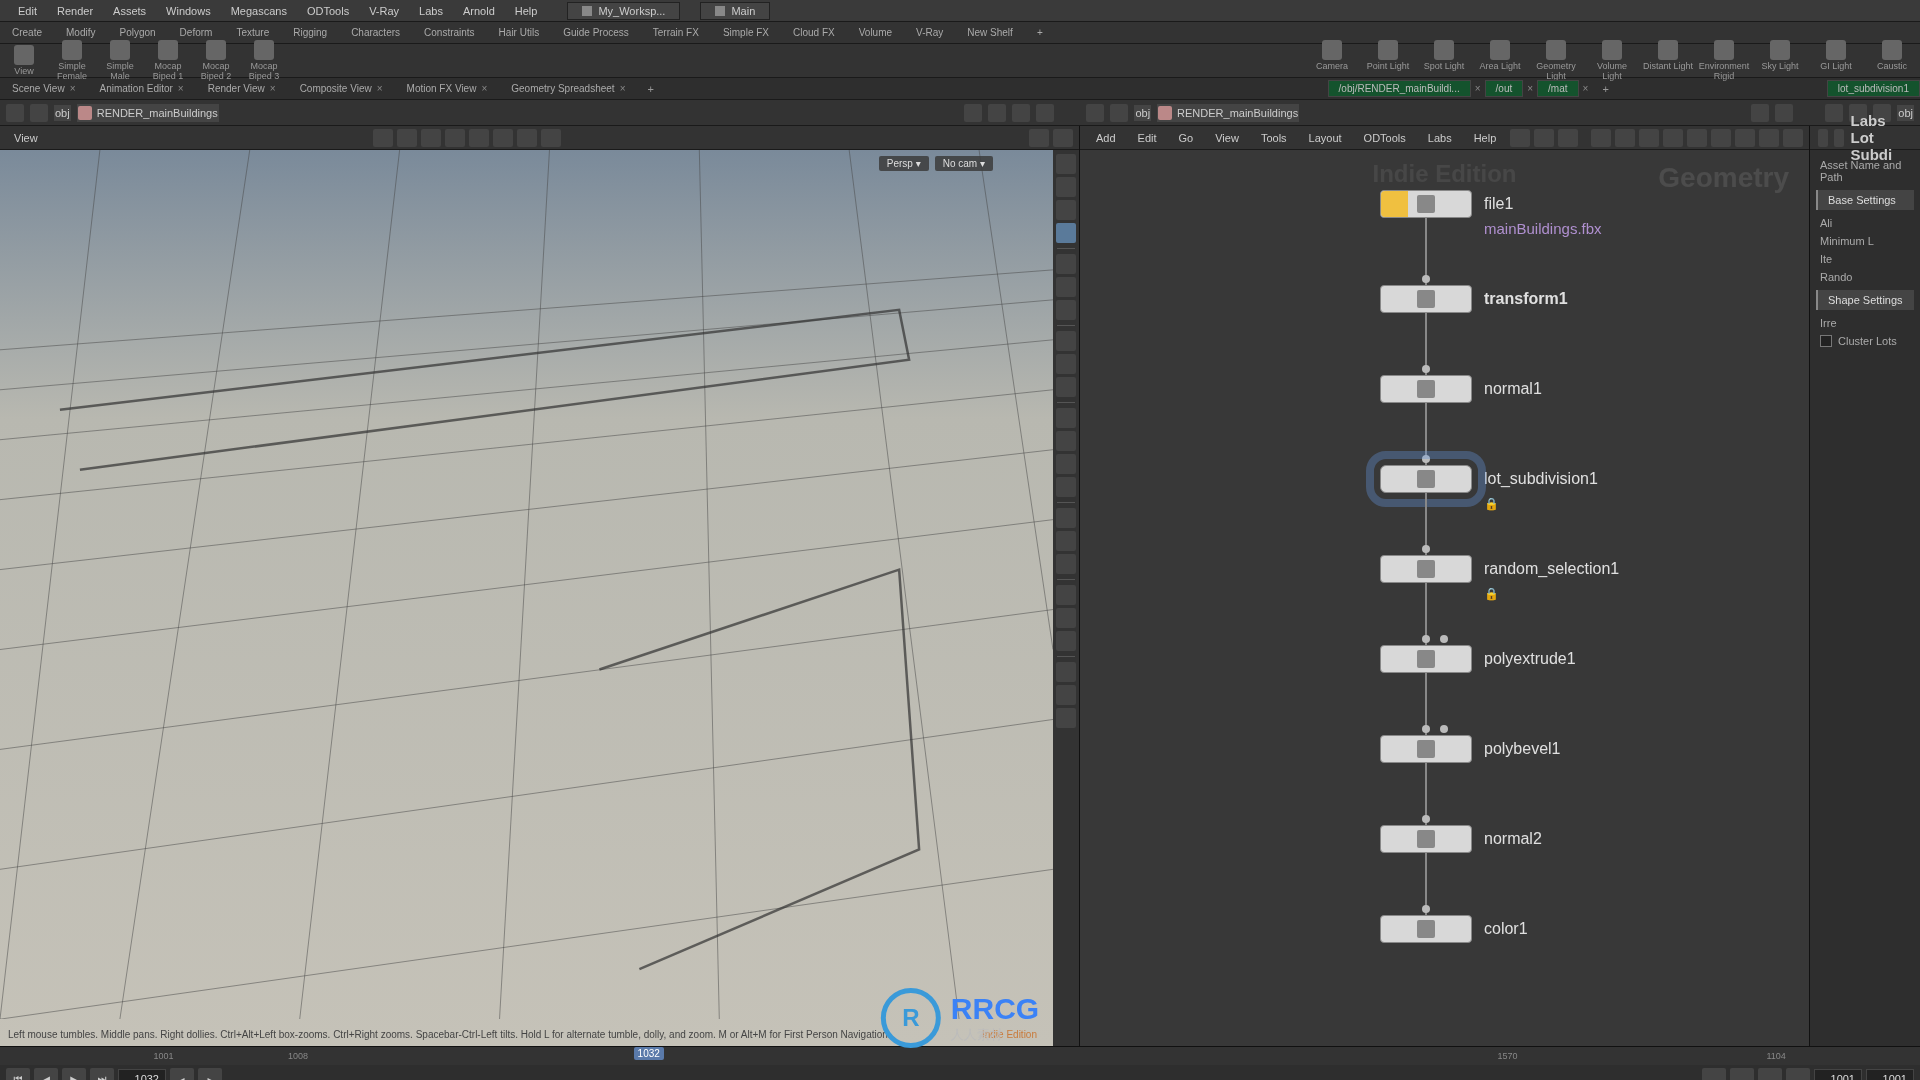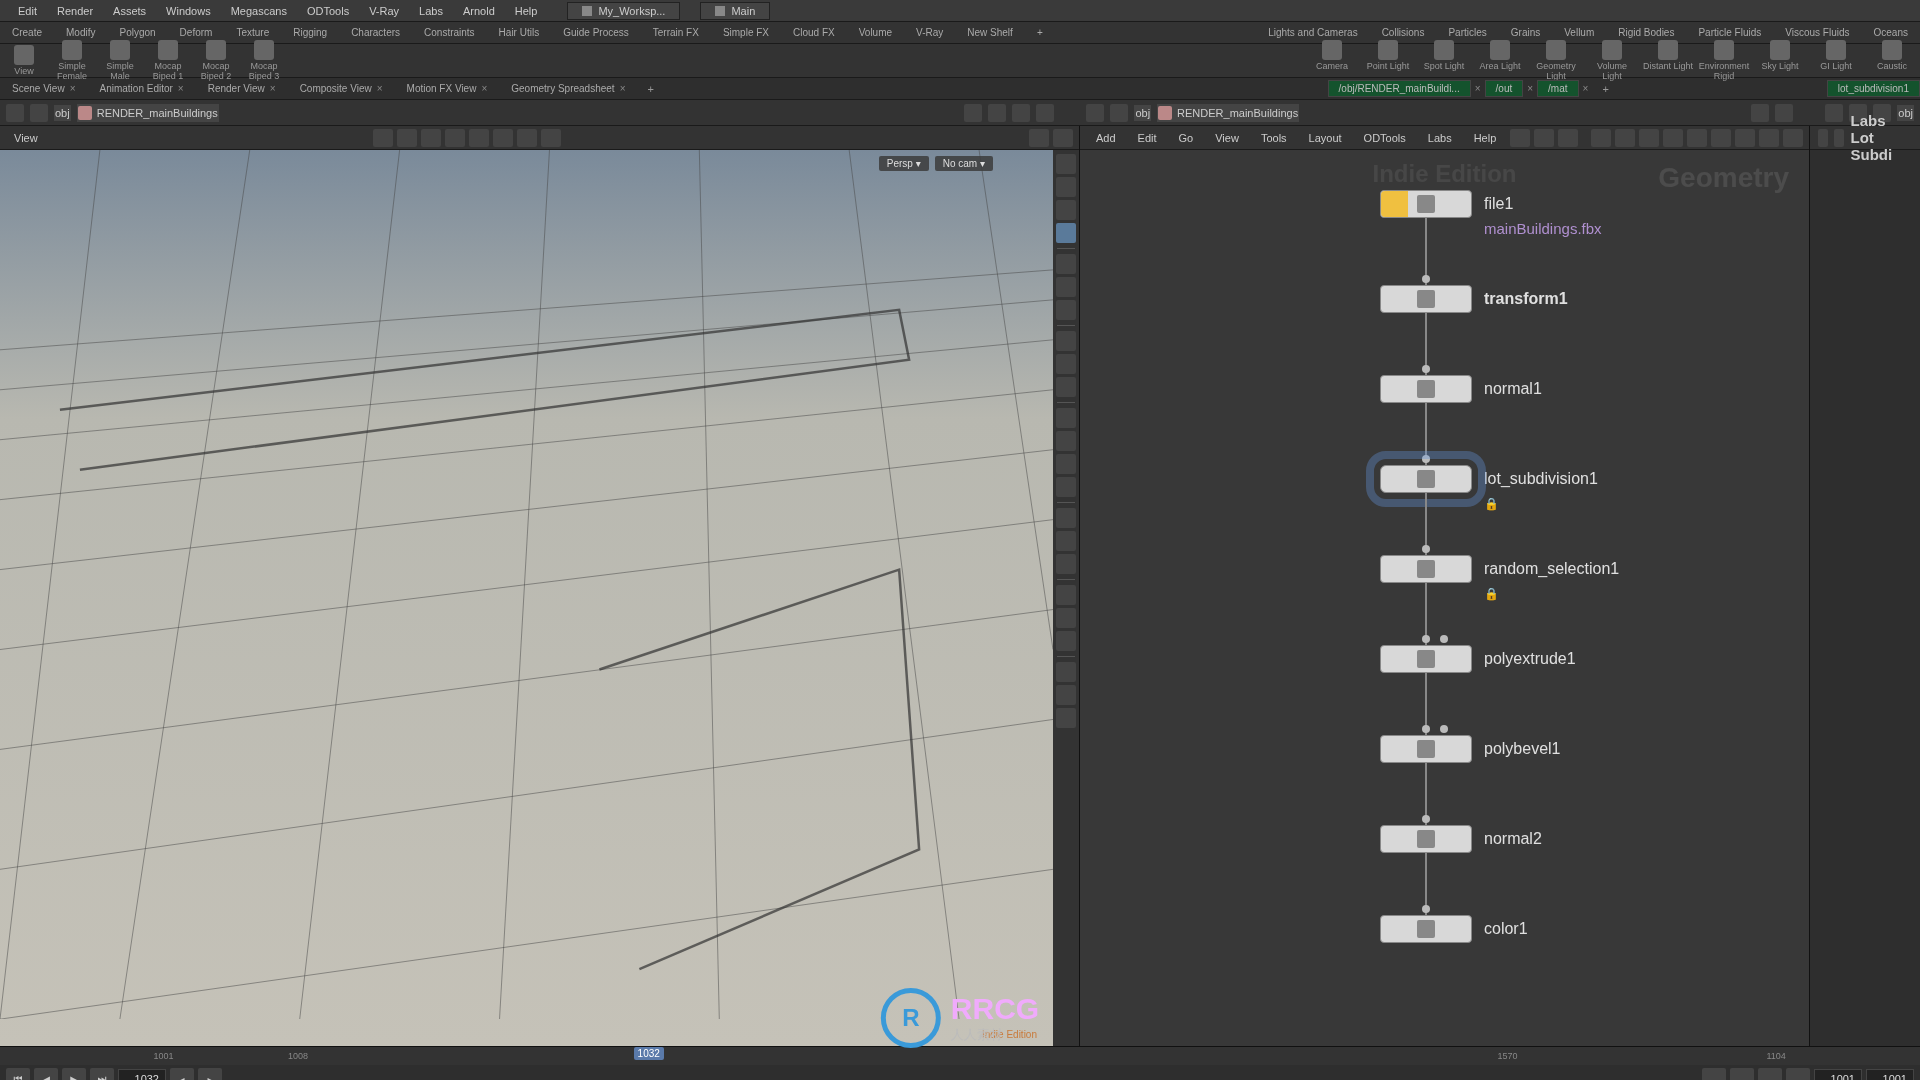--- a/index.html
+++ b/index.html
@@ -94,21 +94,21 @@
 .tl-ruler { height: 18px; background: #333; position: relative; display: flex; align-items: center; }
 .tl-ruler .tick { position: absolute; font-size: 9px; color: #888; }
 .tl-ruler .cur { position: absolute; background: #5a7aaa; color: #fff; font-size: 10px; padding: 1px 4px; border-radius: 2px; top: 0; }
 .tl-ctrl { height: 30px; display: flex; align-items: center; padding: 0 6px; gap: 4px; }
 .tl-ctrl .pb { width: 24px; height: 22px; background: #444; border-radius: 2px; cursor: pointer; display: flex; align-items: center; justify-content: center; color: #ccc; font-size: 10px; }
 .tl-ctrl .fnum { width: 48px; background: #222; color: #ddd; padding: 3px 6px; font-size: 11px; text-align: right; border: 1px solid #444; }
 
 
 .logo-wm { position: absolute; left: 50%; bottom: 32px; transform: translateX(-50%); display: flex; align-items: center; gap: 10px; z-index: 50; pointer-events: none; }
 .logo-wm .circ { width: 60px; height: 60px; border: 5px solid #3a9ad9; border-radius: 50%; display: flex; align-items: center; justify-content: center; color: #3a9ad9; font-weight: bold; font-size: 24px; }
-.logo-wm .txt { font-size: 30px; font-weight: bold; color: #f0abfc; }
+.logo-wm .txt { font-size: 30px; font-weight: bold; color: #3b82f6; }
 .logo-wm .sub { font-size: 13px; color: #bbb; }
 </style>
 </head>
 <body>
 
 <div class="menubar">
   <span class="mi">Edit</span>
   <span class="mi">Render</span>
   <span class="mi">Assets</span>
   <span class="mi">Windows</span>
@@ -139,31 +139,20 @@
   <span class="tab">Constraints</span>
   <span class="tab">Hair Utils</span>
   <span class="tab">Guide Process</span>
   <span class="tab">Terrain FX</span>
   <span class="tab">Simple FX</span>
   <span class="tab">Cloud FX</span>
   <span class="tab">Volume</span>
   <span class="tab">V-Ray</span>
   <span class="tab">New Shelf</span>
   <span class="tab">+</span>
-  <div class="shelf-right">
-    <span class="tab">Lights and Cameras</span>
-    <span class="tab">Collisions</span>
-    <span class="tab">Particles</span>
-    <span class="tab">Grains</span>
-    <span class="tab">Vellum</span>
-    <span class="tab">Rigid Bodies</span>
-    <span class="tab">Particle Fluids</span>
-    <span class="tab">Viscous Fluids</span>
-    <span class="tab">Oceans</span>
-  </div>
 </div>
 
 <div class="shelf2">
   <div class="tool"><div class="ic"></div><span>View</span></div>
   <div class="tool"><div class="ic"></div><span>Simple Female</span></div>
   <div class="tool"><div class="ic"></div><span>Simple Male</span></div>
   <div class="tool"><div class="ic"></div><span>Mocap Biped 1</span></div>
   <div class="tool"><div class="ic"></div><span>Mocap Biped 2</span></div>
   <div class="tool"><div class="ic"></div><span>Mocap Biped 3</span></div>
   <div class="shelf2-right">
@@ -300,20 +289,21 @@
           <g stroke="rgba(50,50,50,0.7)" stroke-width="2.5" fill="none">
             <path d="M 600 520 L 900 420 L 920 700 L 640 820"></path>
             <path d="M 60 260 L 900 160 L 910 210 L 80 320"></path>
           </g>
         </svg>
         <div class="vp-overlay-tl">
           <span class="dd">Persp ▾</span>
           <span class="dd">No cam ▾</span>
         </div>
         <div class="vp-status">
+          <span>Left mouse tumbles. Middle pans. Right dollies. Ctrl+Alt+Left box-zooms. Ctrl+Right zooms. Spacebar-Ctrl-Left tilts. Hold L for alternate tumble, dolly, and zoom.    M or Alt+M for First Person Navigation.</span>
           <span class="ed">Indie Edition</span>
         </div>
       </div>
       <div class="vp-righttools">
         <span class="rt"></span>
         <span class="rt"></span>
         <span class="rt"></span>
         <span class="rt on"></span>
         <span class="sep"></span>
         <span class="rt"></span>
@@ -452,20 +442,34 @@
           </div>
         </div>
     </div>
   </div>
 
   <div class="parm-pane">
     <div class="parm-head">
       <span class="pbtn"></span>
       <span class="pbtn"></span>
       <span class="opn">Labs Lot Subdi</span>
+    </div>
+    <div class="parm-body">
+      <div class="plbl">Asset Name and Path</div>
+      <div class="tabhead">Base Settings</div>
+      <div class="plbl">Ali</div>
+      <div class="plbl">Minimum L</div>
+      <div class="plbl">Ite</div>
+      <div class="plbl">Rando</div>
+      <div class="tabhead">Shape Settings</div>
+      <div class="plbl">Irre</div>
+      <div class="row">
+        <span class="cb"></span>
+        <span>Cluster Lots</span>
+      </div>
     </div>
   </div>
 
 </div>
 
 <div class="timeline">
   <div class="tl-ruler">
     <span class="tick" style="left:8%">1001</span>
     <span class="tick" style="left:15%">1008</span>
     <span class="cur" style="left:33%">1032</span>

